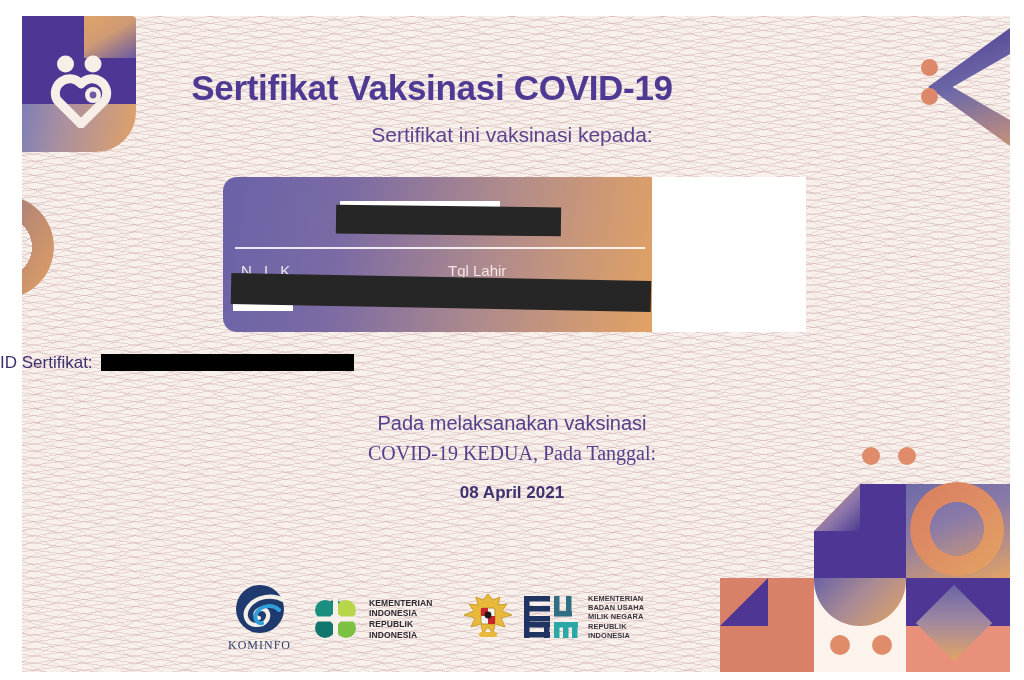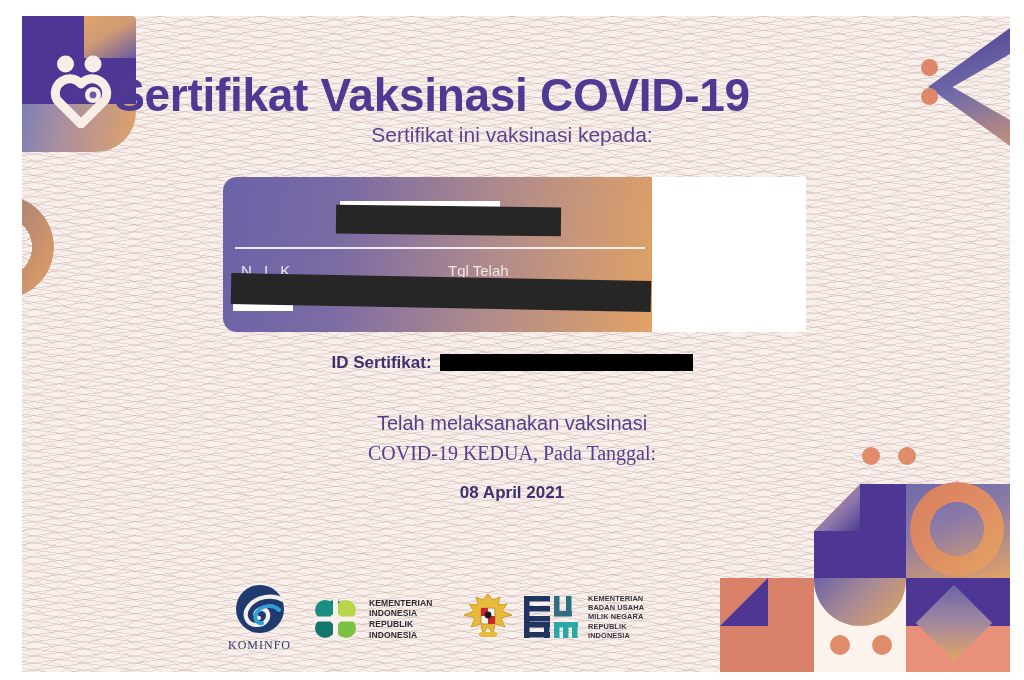--- a/index.html
+++ b/index.html
@@ -90,21 +90,21 @@
     background:linear-gradient(135deg,#6a63a5 0%,#9d86a2 45%,#e3a463 100%);
   }
   .br-corner-tri{
     background:#4e3794;
     clip-path:polygon(100% 0%, 100% 100%, 0% 100%);
   }
 
   
   .title{
     position:absolute;left:0;top:68px;width:864px;text-align:center;
-    font-size:46px;font-weight:bold;color:#4f3a93;letter-spacing:-.3px;
+    font-size:35px;font-weight:bold;color:#4f3a93;letter-spacing:-.3px;
   }
   .subtitle{
     position:absolute;left:0;top:123px;width:1024px;text-align:center;
     font-size:21px;font-weight:500;color:#5b4390;
   }
 
   
   .card-shell{position:absolute;left:223px;top:177px;width:583px;height:155px;}
   .card-grad{
     position:absolute;left:0;top:0;width:432px;height:155px;
@@ -118,22 +118,22 @@
 
   .white-slip{position:absolute;background:#ffffff;}
   .ws-1{left:117px;top:24px;width:160px;height:28px;}
   .ws-2{left:10px;top:104px;width:60px;height:30px;}
   .redact{position:absolute;background:#262626;}
   .rd-1{left:113px;top:29px;width:225px;height:29px;transform:rotate(.7deg);}
   .rd-2{left:8px;top:100px;width:420px;height:31px;transform:rotate(1.1deg);}
 
   
   .idrow{
-    position:absolute;left:0;top:352px;width:1024px;text-align:center;
-    font-size:17px;font-weight:bold;color:#3d3070;
+    position:absolute;left:0;top:352px;width:1024px;text-align:left;
+    font-size:17px;font-weight:normal;color:#3d3070;
   }
   .idrow .idlabel{vertical-align:middle;}
   .idrow .idbar{
     display:inline-block;vertical-align:middle;
     width:253px;height:17px;background:#000;margin-left:8px;margin-bottom:1px;
   }
 
   
   .bodyline{
     position:absolute;left:0;width:1024px;text-align:center;
@@ -240,36 +240,36 @@
     <div class="br-salmondk" style="left:48px;top:141px;width:46px;height:48px;"></div>
   </div>
 
   <div class="title">Sertifikat Vaksinasi COVID-19</div>
   <div class="subtitle">Sertifikat ini vaksinasi kepada:</div>
 
   <div class="card-shell">
     <div class="card-grad">
       <div class="card-rule"></div>
       <div class="card-nik">N I K</div>
-      <div class="card-tgl">Tgl Telah</div>
+      <div class="card-tgl">Tgl Lahir</div>
 
       <div class="white-slip ws-1"></div>
       <div class="redact rd-1"></div>
 
       <div class="white-slip ws-2"></div>
       <div class="redact rd-2"></div>
     </div>
     <div class="card-photo"></div>
   </div>
 
   <div class="idrow">
     <span class="idlabel">ID Sertifikat:</span><span class="idbar"></span>
   </div>
 
-  <div class="bodyline bl-1">Telah melaksanakan vaksinasi</div>
+  <div class="bodyline bl-1">Pada melaksanakan vaksinasi</div>
   <div class="bodyline bl-2">COVID-19 KEDUA, Pada Tanggal:</div>
   <div class="dateline">08 April 2021</div>
 
   <div class="footer">
 
     <div class="flogo kpc">
     </div>
 
     <div class="flogo kominfo">
       <svg width="54" height="52" viewBox="0 0 54 52">

